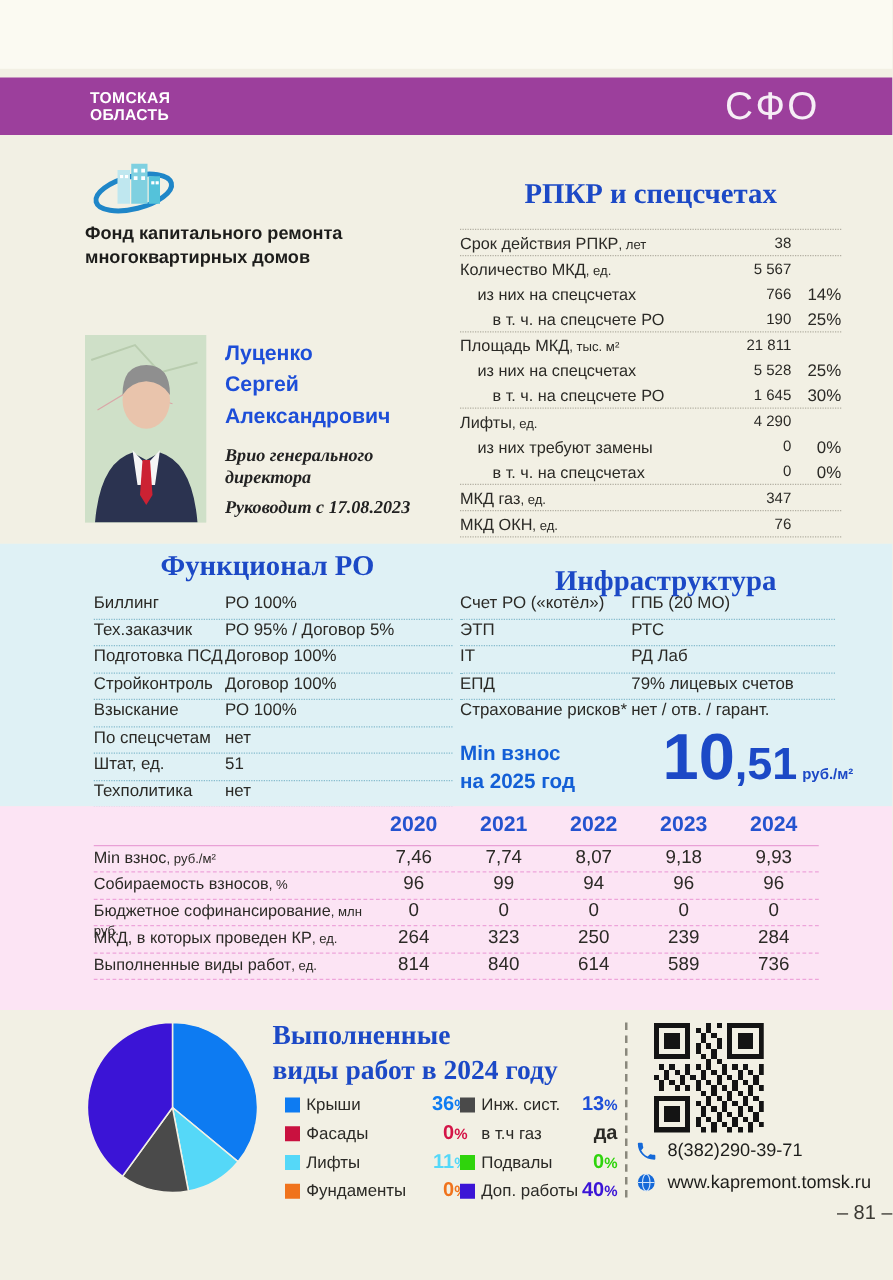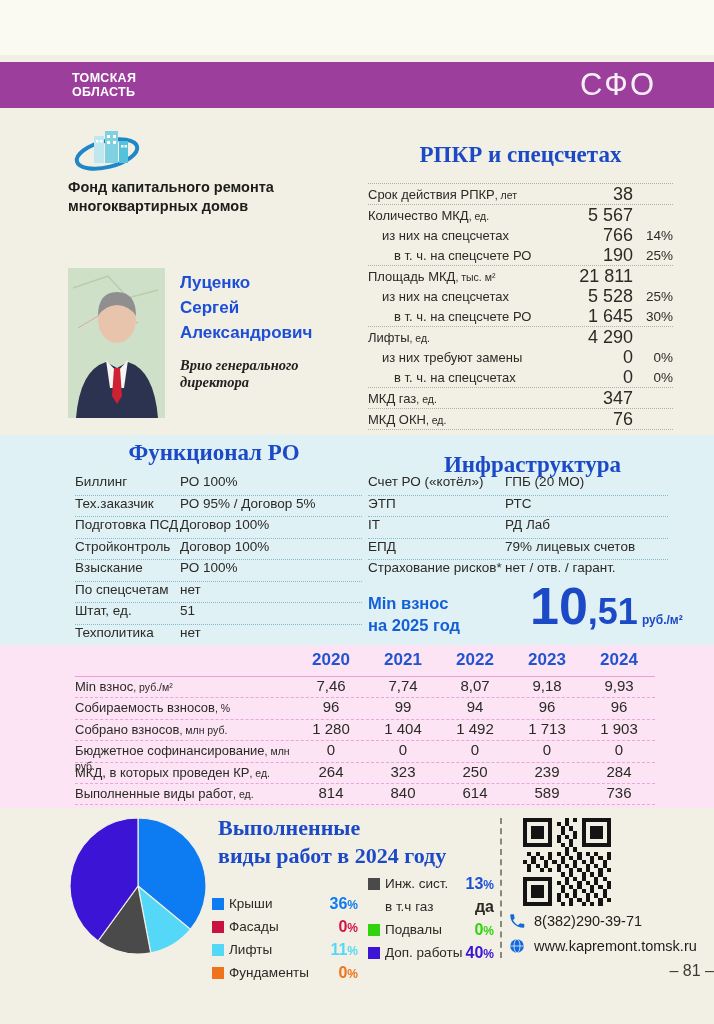--- a/index.html
+++ b/index.html
@@ -29,21 +29,21 @@
   .h-serif{font-family:"Liberation Serif",serif;font-weight:bold;color:#1c49c6;text-align:center;}
   
   .rpkr-title{left:368px;top:142px;width:305px;font-size:23px;}
   .rpkr-rows{left:368px;top:183px;width:305px;border-top:1px dotted #b3afa2;}
   .rrow{display:flex;align-items:center;height:20px;}
   .rrow.sep{border-bottom:1px dotted #b3afa2;}
   .rlabel{flex:1;font-size:13px;}
   .rrow.ind1 .rlabel{padding-left:14px;}
   .rrow.ind2 .rlabel{padding-left:26px;}
   .unit{font-size:10.5px;}
-  .rval{width:78px;text-align:right;font-size:18px;}
+  .rval{width:78px;text-align:right;font-size:12px;}
   .rpct{width:40px;text-align:right;font-size:13.5px;}
   
   .cyan{left:0;top:435px;width:714px;height:210px;background:#dff1f5;}
   .func-title{left:68px;top:440px;width:292px;font-size:23px;}
   .infra-title{left:368px;top:440px;width:305px;font-size:23px;}
   .pair-rows{position:absolute;}
   .func-rows{left:75px;top:474px;width:287px;}
   .infra-rows{left:368px;top:474px;width:300px;}
   .prow{display:flex;align-items:baseline;height:20.5px;border-bottom:1px dotted #85bccd;}
   .prow:last-child{border-bottom:1px dotted #85bccd;}
@@ -63,21 +63,21 @@
   .yrow{display:grid;grid-template-columns:220px repeat(5,72px);align-items:baseline;}
   .yhead{height:26px;border-bottom:1px solid #e9a0d6;}
   .yhead .ycell{color:#2453cf;font-weight:bold;font-size:17px;text-align:center;}
   .ydata{height:20.4px;border-bottom:1px dashed #eda4da;}
   .ylabel{font-size:13px;}
   .ycell{text-align:center;font-size:15px;}
   
   .pie-wrap{left:68px;top:816px;}
   .chart-title{left:218px;top:814px;width:280px;text-align:left;font-size:22px;line-height:28px;}
   .legend{position:absolute;top:872px;}
-  .legend-left{left:212px;width:146px;margin-top:20px;}
+  .legend-left{left:228px;width:146px;}
   .legend-right{left:368px;width:126px;}
   .litem{display:flex;align-items:center;height:23px;}
   .lsq{width:12px;height:12px;margin-right:5px;flex:none;}
   .llabel{font-size:13.5px;flex:1;}
   .lval{font-size:16px;font-weight:bold;text-align:right;}
   .lval .pc{font-size:12px;}
   .divider{left:500px;top:818px;height:140px;width:0;border-left:2px dashed #8a887c;}
   .qr{left:523px;top:818px;}
   .contacts{left:508px;top:908px;width:190px;}
   .crow{display:flex;align-items:center;height:25px;}
@@ -133,20 +133,21 @@
   </svg>
 </div>
 
 <div class="abs dir-info">
   <div class="dir-name">
     <div>Луценко</div>
     <div>Сергей</div>
     <div>Александрович</div>
   </div>
   <div class="dir-pos">Врио генерального директора</div>
+  <div class="dir-ten">Руководит с 17.08.2023</div>
 </div>
 
 <h2 class="abs h-serif rpkr-title" style="margin:0;">РПКР и спецсчетах</h2>
 <div class="abs rpkr-rows" id="rpkr-rows">
     <div class="rrow sep">
       <span class="rlabel">Срок действия РПКР<span class="unit">, лет</span></span>
       <span class="rval">38</span>
       <span class="rpct"></span>
     </div>
     <div class="rrow">
@@ -294,28 +295,20 @@
       <span class="ycell">9,18</span>
       <span class="ycell">9,93</span>
     </div>
     <div class="yrow ydata">
       <span class="ylabel">Собираемость взносов<span class="unit">, %</span></span>
       <span class="ycell">96</span>
       <span class="ycell">99</span>
       <span class="ycell">94</span>
       <span class="ycell">96</span>
       <span class="ycell">96</span>
-    </div>
-    <div class="yrow ydata">
-      <span class="ylabel">Собрано взносов<span class="unit">, млн руб.</span></span>
-      <span class="ycell">1 280</span>
-      <span class="ycell">1 404</span>
-      <span class="ycell">1 492</span>
-      <span class="ycell">1 713</span>
-      <span class="ycell">1 903</span>
     </div>
     <div class="yrow ydata">
       <span class="ylabel">Бюджетное софинансирование<span class="unit">, млн руб.</span></span>
       <span class="ycell">0</span>
       <span class="ycell">0</span>
       <span class="ycell">0</span>
       <span class="ycell">0</span>
       <span class="ycell">0</span>
     </div>
     <div class="yrow ydata">

